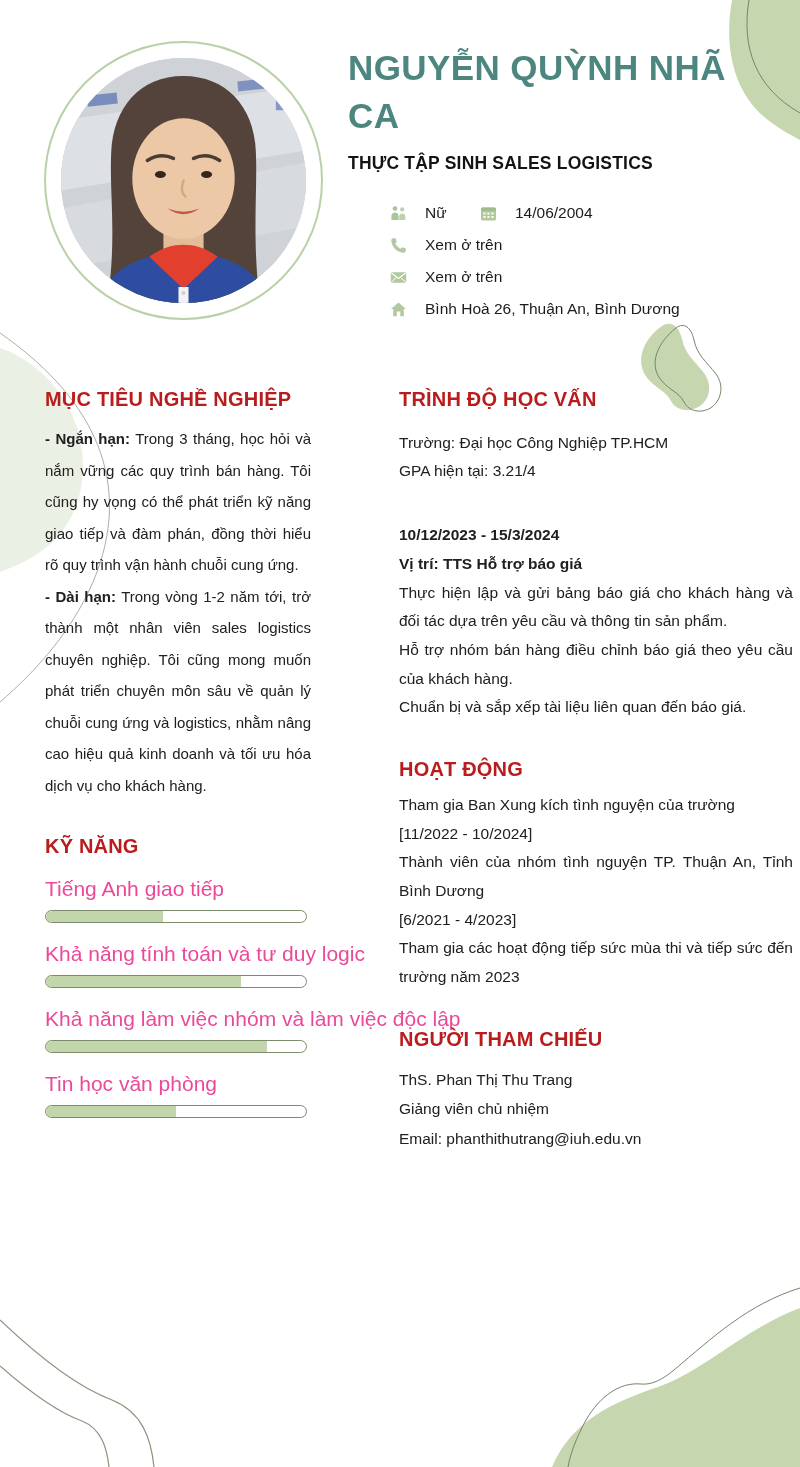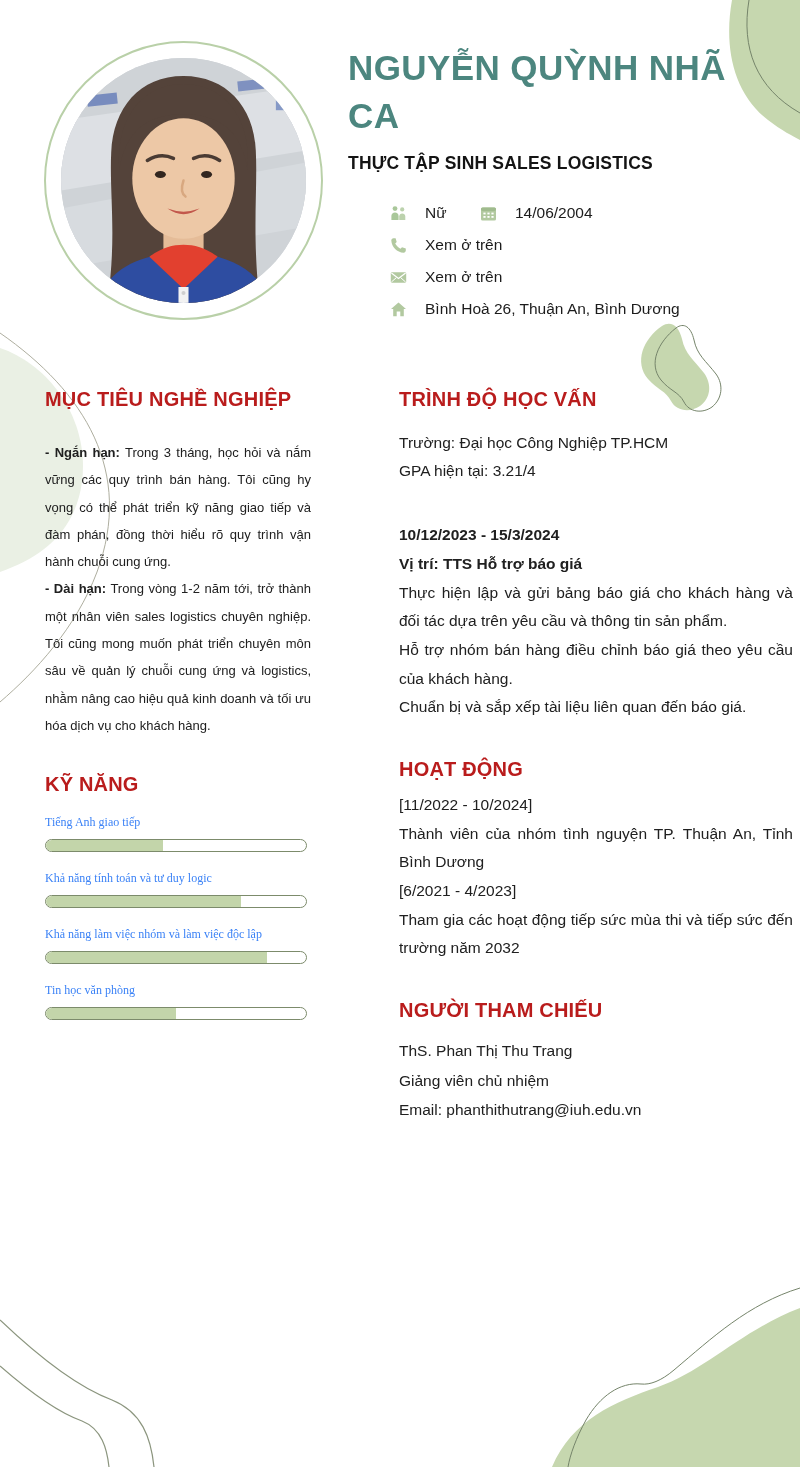--- a/index.html
+++ b/index.html
@@ -42,28 +42,28 @@
 
   
   .col-left  { position:absolute; left:45px;  top:388px; width:266px; }
   .col-right { position:absolute; left:399px; top:388px; width:394px; }
 
   .sec-heading {
     font-size:20px; font-weight:bold; color:#b91c1c; letter-spacing:0.2px;
   }
 
   
-  .objective-body { margin-top:28px; font-size:13px; line-height:2.1; text-align:justify; }
+  .objective-body { margin-top:12px; font-size:15px; line-height:2.1; text-align:justify; }
   .objective-body p { margin:0; }
   .lead { font-weight:bold; }
 
   
   .skills { margin-top:34px; }
   .skill-item { margin-top:19px; }
-  .skill-label { font-size:12px; color:#3b82f6; margin-bottom:9px; white-space:nowrap;font-family:Liberation Serif, serif; }
+  .skill-label { font-size:21px; color:#ec4899; margin-bottom:9px; white-space:nowrap; }
   .skill-bar {
     width:262px; height:13px; border:1.5px solid #7c8b6b; border-radius:10px;
     background:#ffffff; position:relative; overflow:hidden;
   }
   .skill-fill {
     position:absolute; left:0; top:0; bottom:0; width:50%;
     background:#c3d5aa; border-radius:9px 0 0 9px;
   }
 
   
@@ -257,24 +257,25 @@
         <div class="exp-bold">Vị trí: TTS Hỗ trợ báo giá</div>
         <div class="exp-detail">Thực hiện lập và gửi bảng báo giá cho khách hàng và đối tác dựa trên yêu cầu và thông tin sản phẩm.</div>
         <div class="exp-detail">Hỗ trợ nhóm bán hàng điều chỉnh báo giá theo yêu cầu của khách hàng.</div>
         <div class="exp-detail">Chuẩn bị và sắp xếp tài liệu liên quan đến báo giá.</div>
       </div>
     </div>
 
     <div class="sec">
       <div class="sec-heading">HOẠT ĐỘNG</div>
       <div class="act-lines">
+        <div>Tham gia Ban Xung kích tình nguyện của trường</div>
         <div>[11/2022 - 10/2024]</div>
         <div>Thành viên của nhóm tình nguyện TP. Thuận An, Tỉnh Bình Dương</div>
         <div>[6/2021 - 4/2023]</div>
-        <div>Tham gia các hoạt động tiếp sức mùa thi và tiếp sức đến trường năm 2032</div>
+        <div>Tham gia các hoạt động tiếp sức mùa thi và tiếp sức đến trường năm 2023</div>
       </div>
     </div>
 
     <div class="sec">
       <div class="sec-heading">NGƯỜI THAM CHIẾU</div>
       <div class="ref-lines">
         <div>ThS. Phan Thị Thu Trang</div>
         <div>Giảng viên chủ nhiệm</div>
         <div>Email: phanthithutrang@iuh.edu.vn</div>
       </div>

